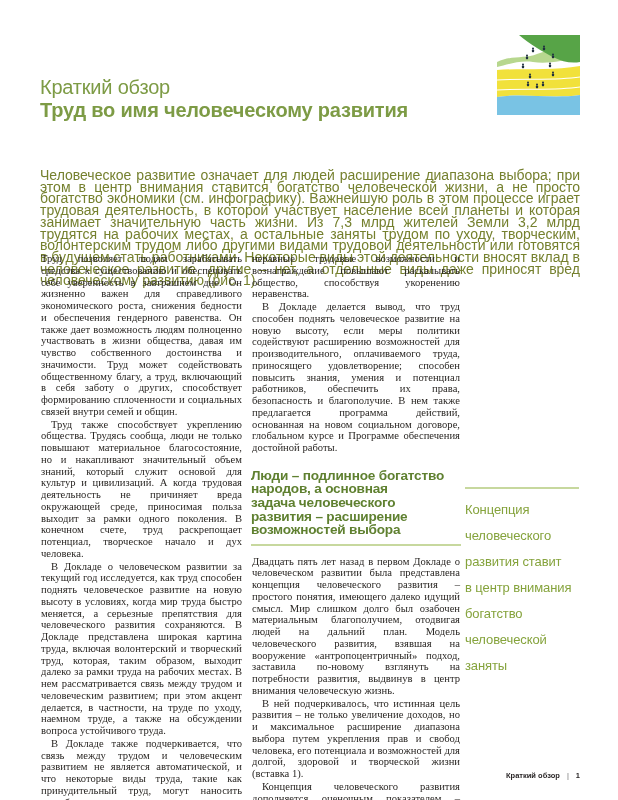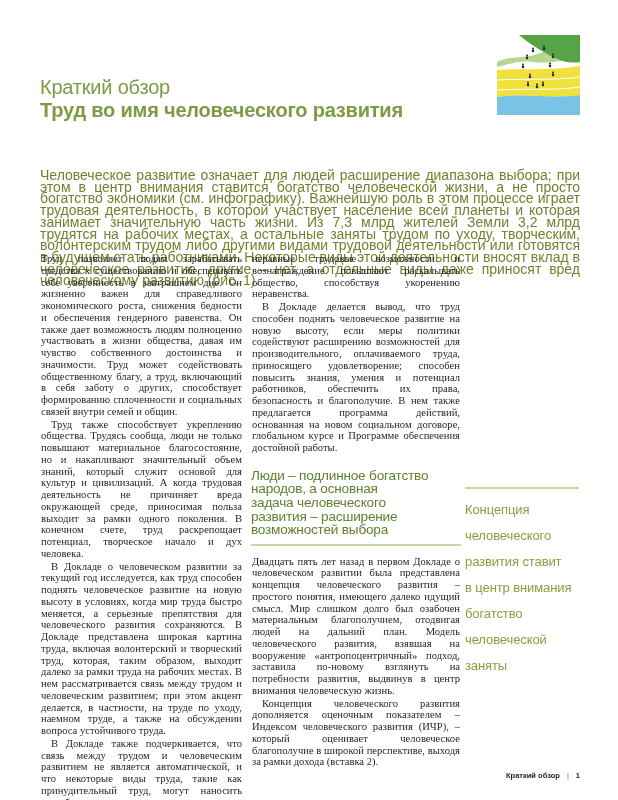--- a/index.html
+++ b/index.html
@@ -23,21 +23,21 @@
   .body-columns{
     position:absolute;left:40px;top:252px;width:421px;display:flex;gap:8px;
     font-family:"Liberation Serif",serif;font-size:10.6px;line-height:11.75px;
     text-align:justify;color:#2a2724;
   }
   .col-left{width:203px;}
   .col-right{width:210px;}
   p{margin:1px;}
   p.indent{text-indent:10px;}
   .section-heading{
-    font-family:"Liberation Sans",sans-serif;font-weight:normal;
+    font-family:"Liberation Sans",sans-serif;font-weight:bold;
     color:#5f8030;font-size:13.6px;line-height:13.6px;letter-spacing:-0.2px;
     margin-top:15px;white-space:pre-line;text-align:left;
   }
   .heading-rule{border:none;border-top:2px solid #c7d89e;margin:7px 0 10px 0;}
   .sidebar{position:absolute;left:465px;top:487px;width:114px;}
   .sidebar-rule{border:none;border-top:2px solid #c7d89e;margin:0 0 8px 0;}
   .sidebar-note{
     color:#85a33c;font-size:13px;line-height:26px;white-space:pre-line;
     letter-spacing:-0.1px;
   }
@@ -81,41 +81,42 @@
       <use href="#person" x="33" y="42"></use>
       <use href="#person" x="56" y="40"></use>
       <use href="#person" x="31" y="50"></use>
       <use href="#person" x="40" y="52"></use>
       <use href="#person" x="46" y="50"></use>
     </g>
   </svg>
 </div>
 
 <div class="kicker">Краткий обзор</div>
-<div class="title">Труд во имя человеческого развития</div>
+<div class="title">Труд во имя человеческому развития</div>
 
 <div class="intro">Человеческое развитие означает для людей расширение диапазона выбора; при этом в центр внимания ставится богатство человеческой жизни, а не просто богатство экономики (см. инфографику). Важнейшую роль в этом процессе играет трудовая деятельность, в которой участвует население всей планеты и которая занимает значительную часть жизни. Из 7,3 млрд жителей Земли 3,2 млрд трудятся на рабочих местах, а остальные заняты трудом по уходу, творческим, волонтерским трудом либо другими видами трудовой деятельности или готовятся в будущем стать работниками. Некоторые виды этой деятельности вносят вклад в человеческое развитие, другие – нет, а отдельные виды даже приносят вред человеческому развитию (рис. 1).</div>
 
 <div class="body-columns">
   <div class="col-left">
     <p>Труд позволяет людям зарабатывать средства к существованию и обеспечивать себе уверенность в завтрашнем дне. Он жизненно важен для справедливого экономического роста, снижения бедности и обеспечения гендерного равенства. Он также дает возможность людям полноценно участвовать в жизни общества, давая им чувство собственного достоинства и значимости. Труд может содействовать общественному благу, а труд, включающий в себя заботу о других, способствует формированию сплоченности и социальных связей внутри семей и общин.</p>
     <p class="indent">Труд также способствует укреплению общества. Трудясь сообща, люди не только повышают материальное благосостояние, но и накапливают значительный объем знаний, который служит основой для культур и цивилизаций. А когда трудовая деятельность не причиняет вреда окружающей среде, приносимая польза выходит за рамки одного поколения. В конечном счете, труд раскрепощает потенциал, творческое начало и дух человека.</p>
     <p class="indent">В Докладе о человеческом развитии за текущий год исследуется, как труд способен поднять человеческое развитие на новую высоту в условиях, когда мир труда быстро меняется, а серьезные препятствия для человеческого развития сохраняются. В Докладе представлена широкая картина труда, включая волонтерский и творческий труд, которая, таким образом, выходит далеко за рамки труда на рабочих местах. В нем рассматривается связь между трудом и человеческим развитием; при этом акцент делается, в частности, на труде по уходу, наемном труде, а также на обсуждении вопроса устойчивого труда.</p>
     <p class="indent">В Докладе также подчеркивается, что связь между трудом и человеческим развитием не является автоматической, и что некоторые виды труда, такие как принудительный труд, могут наносить ущерб человеческому развитию, попирая права человека, расшатывая человеческое достоинство и принося в жертву свободу и самостоятельность. А без правильных мер политики</p>
   </div>
   <div class="col-right">
     <p>неравные трудовые возможности и вознаграждение повышают раскалывать общество, способствуя укоренению неравенства.</p>
     <p class="indent">В Докладе делается вывод, что труд способен поднять человеческое развитие на новую высоту, если меры политики содействуют расширению возможностей для производительного, оплачиваемого труда, приносящего удовлетворение; способен повысить знания, умения и потенциал работников, обеспечить их права, безопасность и благополучие. В нем также предлагается программа действий, основанная на новом социальном договоре, глобальном курсе и Программе обеспечения достойной работы.</p>
     <div class="section-heading">Люди – подлинное богатство
 народов, а основная
 задача человеческого
 развития – расширение
 возможностей выбора</div>
     <hr class="heading-rule">
     <p>Двадцать пять лет назад в первом Докладе о человеческом развитии была представлена концепция человеческого развития – простого понятия, имеющего далеко идущий смысл. Мир слишком долго был озабочен материальным благополучием, отодвигая людей на дальний план. Модель человеческого развития, взявшая на вооружение «антропоцентричный» подход, заставила по-новому взглянуть на потребности развития, выдвинув в центр внимания человеческую жизнь.</p>
+    <p class="indent">В ней подчеркивалось, что истинная цель развития – не только увеличение доходов, но и максимальное расширение диапазона выбора путем укрепления прав и свобод человека, его потенциала и возможностей для долгой, здоровой и творческой жизни (вставка 1).</p>
     <p class="indent">Концепция человеческого развития дополняется оценочным показателем – Индексом человеческого развития (ИЧР), – который оценивает человеческое благополучие в широкой перспективе, выходя за рамки дохода (вставка 2).</p>
   </div>
 </div>
 
 <div class="sidebar">
   <hr class="sidebar-rule">
   <div class="sidebar-note">Концепция
 человеческого
 развития ставит
 в центр внимания

